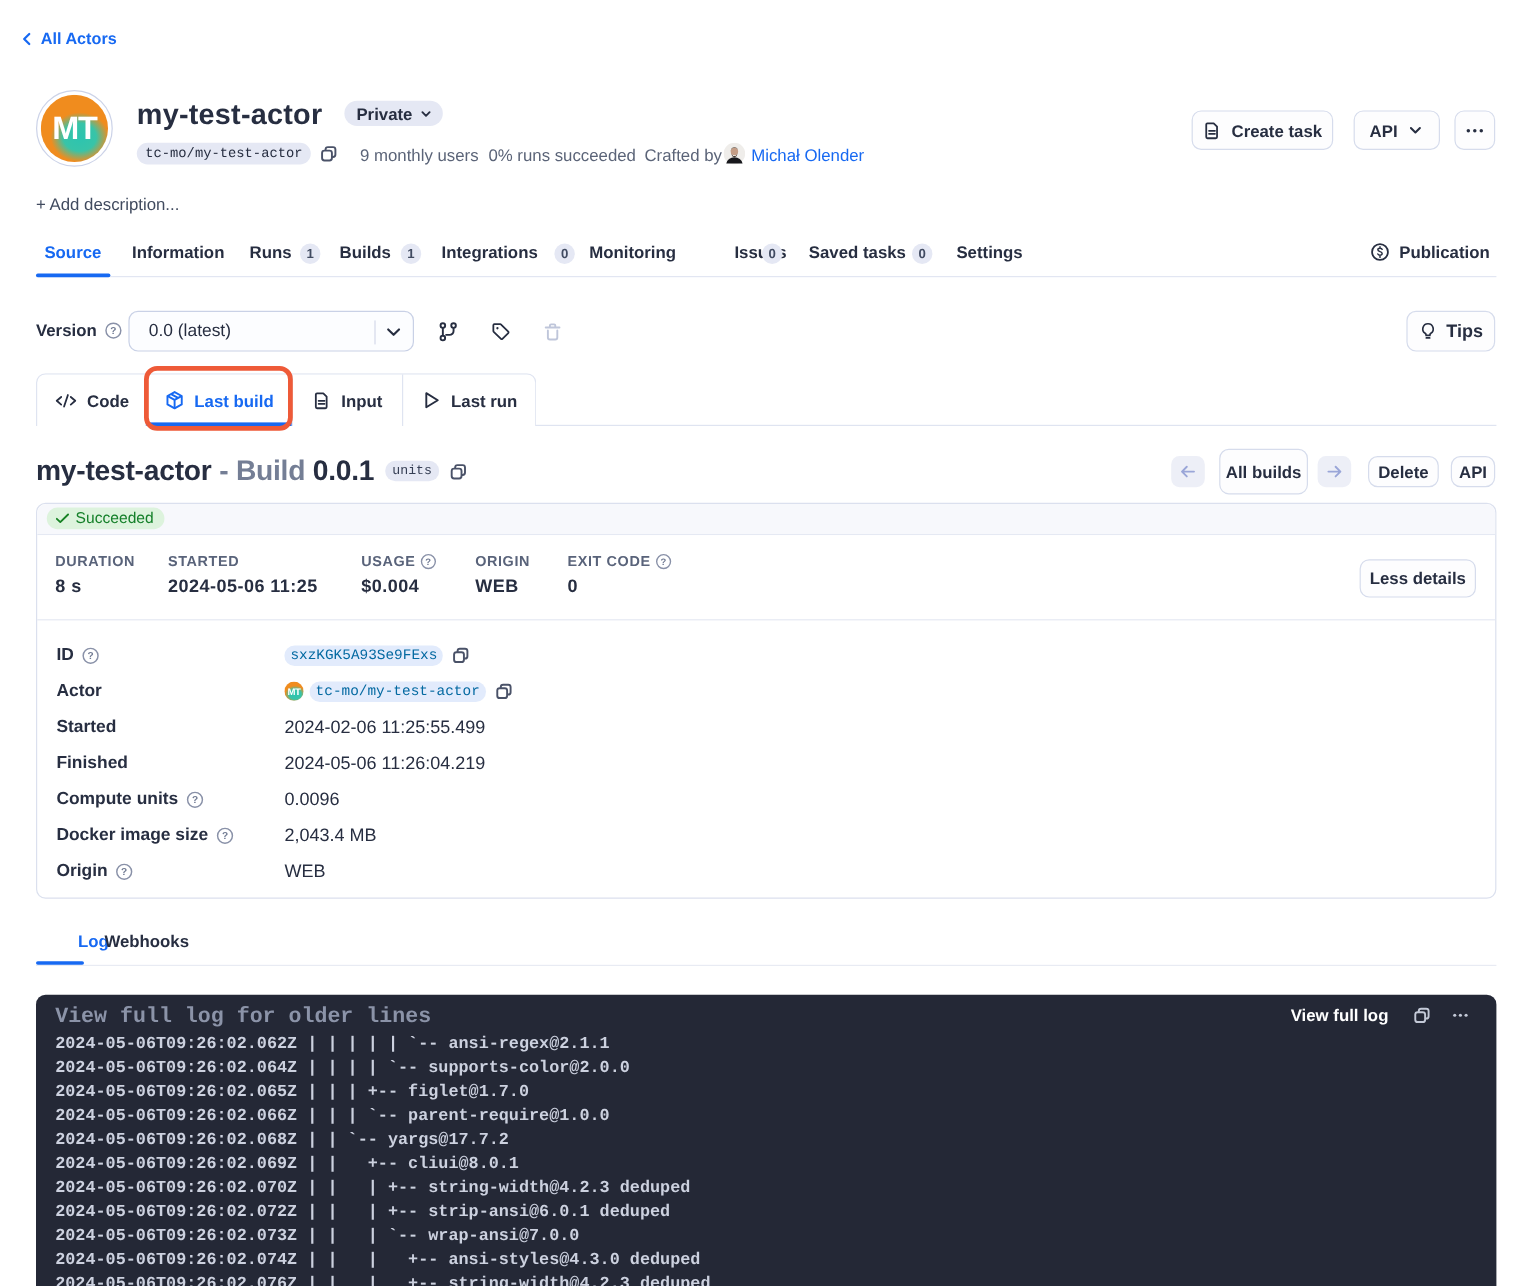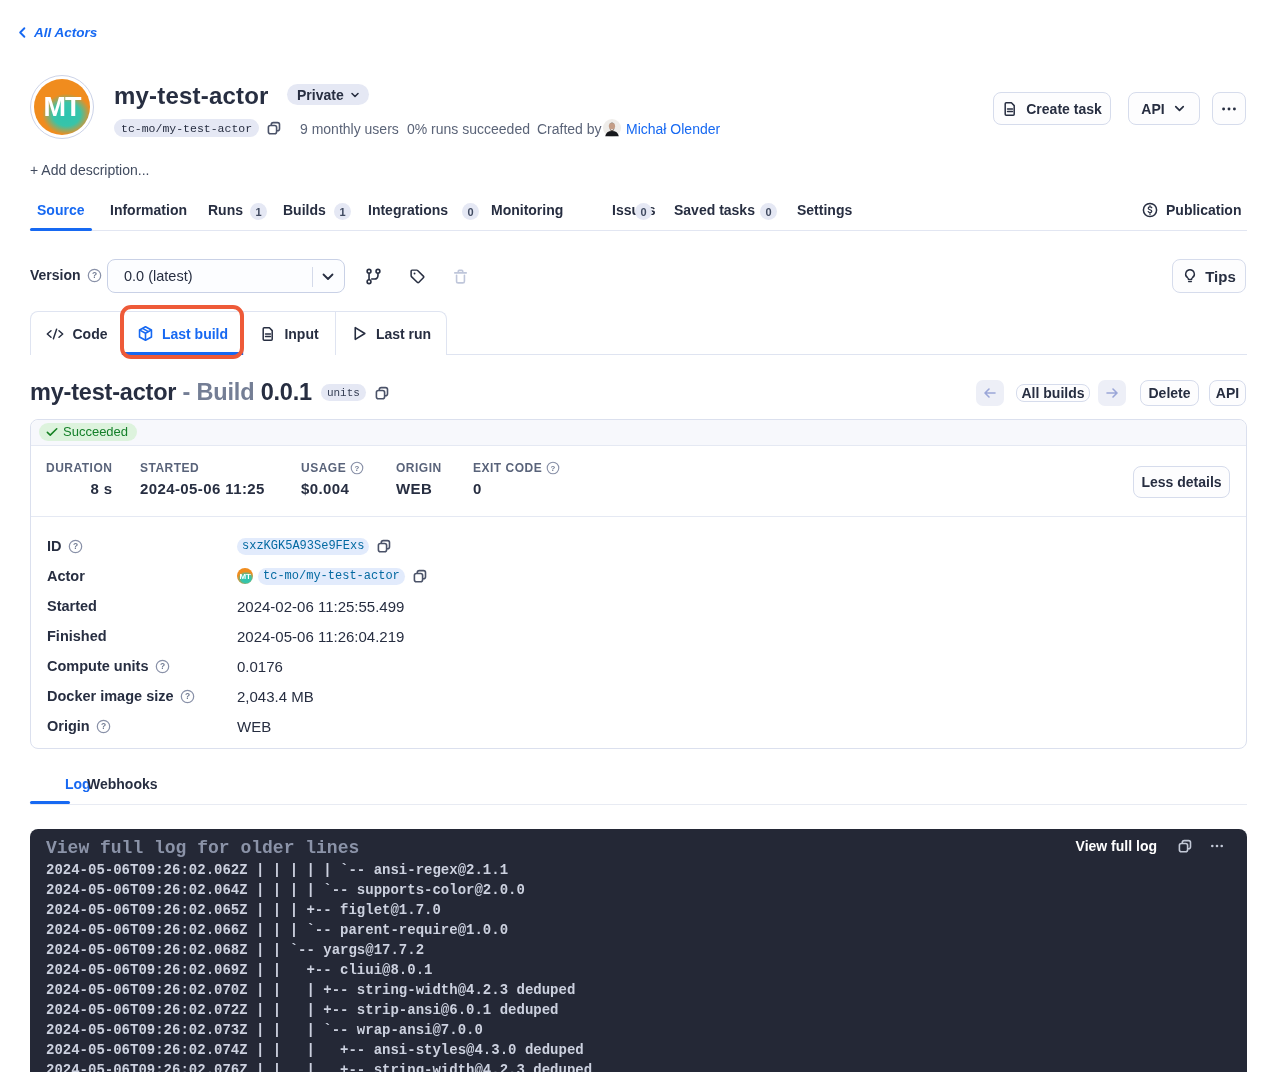--- a/index.html
+++ b/index.html
@@ -12,21 +12,21 @@
   .b { font-weight:bold; }
   .pill { background:#e5e8f4; border-radius:10px; display:inline-flex; align-items:center; }
   .btn { display:inline-flex; align-items:center; justify-content:center;
      background:#fdfdfe; border:1px solid #d6dcec; border-radius:8px;
      font-weight:bold; font-size:15px; color:#272e41; }
   svg { display:block; }
 </style>
 </head>
 <body>
 
-<div class="abs" style="left:15px; top:25px; display:flex; align-items:center; gap:4px;font-style:italic;">
+<div class="abs" style="left:15px; top:25px; display:flex; align-items:center; gap:4px;">
   <svg width="15" height="15" viewBox="0 0 16 16">
       <path d="M10 3.5L5.5 8L10 12.5" fill="none" stroke="#1769f2" stroke-width="2" stroke-linecap="round" stroke-linejoin="round"></path>
     </svg>
   <span class="blue b" style="font-size:13.5px;">All Actors</span>
 </div>
 
 <div class="abs" style="left:30px; top:75px; width:64px; height:64px; border:1px solid #ccd3e8; border-radius:50%; background:#fff;">
   <div style="position:absolute; left:3px; top:3px; width:56px; height:56px; border-radius:50%;
        background: radial-gradient(ellipse 54% 46% at 58% 63%, #2cc4b0 0%, #38c4a8 45%, rgba(240,140,28,0) 80%), #f08c1e;
        display:flex; align-items:center; justify-content:center;">
@@ -185,21 +185,21 @@
     </svg>
 </div>
 
 <div class="abs" style="left:976px; top:380px; display:flex; align-items:center; height:26px;">
   <span class="navbtn">
       <svg width="16" height="16" viewBox="0 0 16 16">
         <path d="M13 8H3.5M7 4L3 8l4 4" fill="none" stroke="#9aa6d8" stroke-width="1.6" stroke-linecap="round" stroke-linejoin="round"></path>
       </svg>
     </span>
   <span style="width:12px;"></span>
-  <span class="btn" style="width:74px; height:18px; font-size:14px;">All builds</span>
+  <span class="btn" style="width:74px; height:38px; font-size:14px;">All builds</span>
   <span style="width:8px;"></span>
   <span class="navbtn">
       <svg width="16" height="16" viewBox="0 0 16 16">
         <path d="M3 8h9.5M9 4l4 4-4 4" fill="none" stroke="#9aa6d8" stroke-width="1.6" stroke-linecap="round" stroke-linejoin="round"></path>
       </svg>
     </span>
   <span style="width:14px;"></span>
   <span class="btn" style="width:59px; height:26px; font-size:14px;">Delete</span>
   <span style="width:10px;"></span>
   <span class="btn" style="width:37px; height:26px; font-size:14px;">API</span>
@@ -210,21 +210,21 @@
   <div style="height:26px; background:#f7f8fc; border-bottom:1px solid #e5e9f3; border-radius:8px 8px 0 0; display:flex; align-items:center;">
     <span style="margin-left:8px; margin-top:-2px; height:18px; background:#ddf3dd; border-radius:9px; display:inline-flex; align-items:center; padding:0 9px 0 6px; gap:4px;">
       <svg width="14" height="14" viewBox="0 0 16 16">
           <path d="M2.7 8.4l3.3 3.1L13.4 4.3" fill="none" stroke="#178224" stroke-width="1.8" stroke-linecap="round" stroke-linejoin="round"></path>
         </svg>
       <span style="font-size:13px; color:#15802a;">Succeeded</span>
     </span>
   </div>
 
   <div style="position:relative; height:71px; border-bottom:1px solid #e5e9f3;">
-    <div class="stat" style="left:15px;align-items:flex-end;">
+    <div class="stat" style="left:15px;">
         <span class="slabel">DURATION</span>
         <span class="sval">8 s</span>
       </div>
     <div class="stat" style="left:109px;">
         <span class="slabel">STARTED</span>
         <span class="sval">2024-05-06 11:25</span>
       </div>
     <div class="stat" style="left:270px;">
         <span class="slabel">USAGE <svg width="14" height="14" viewBox="0 0 16 16" style="display:inline-block;vertical-align:-3px;">
             <circle cx="8" cy="8" r="6.6" fill="none" stroke="#8991a8" stroke-width="1.3"></circle>
@@ -280,21 +280,21 @@
       </div>
     <div class="drow">
         <span class="dlabel">Finished</span>
         <span class="dval">2024-05-06 11:26:04.219</span>
       </div>
     <div class="drow">
         <span class="dlabel">Compute units <svg class="qi" width="15" height="15" viewBox="0 0 16 16">
             <circle cx="8" cy="8" r="6.6" fill="none" stroke="#8991a8" stroke-width="1.3"></circle>
             <text x="8" y="11" text-anchor="middle" font-size="9" font-weight="bold" fill="#707a92" font-family="Liberation Sans">?</text>
           </svg></span>
-        <span class="dval">0.0176</span>
+        <span class="dval">0.0096</span>
       </div>
     <div class="drow">
         <span class="dlabel">Docker image size <svg class="qi" width="15" height="15" viewBox="0 0 16 16">
             <circle cx="8" cy="8" r="6.6" fill="none" stroke="#8991a8" stroke-width="1.3"></circle>
             <text x="8" y="11" text-anchor="middle" font-size="9" font-weight="bold" fill="#707a92" font-family="Liberation Sans">?</text>
           </svg></span>
         <span class="dval">2,043.4 MB</span>
       </div>
     <div class="drow">
         <span class="dlabel">Origin <svg class="qi" width="15" height="15" viewBox="0 0 16 16">

